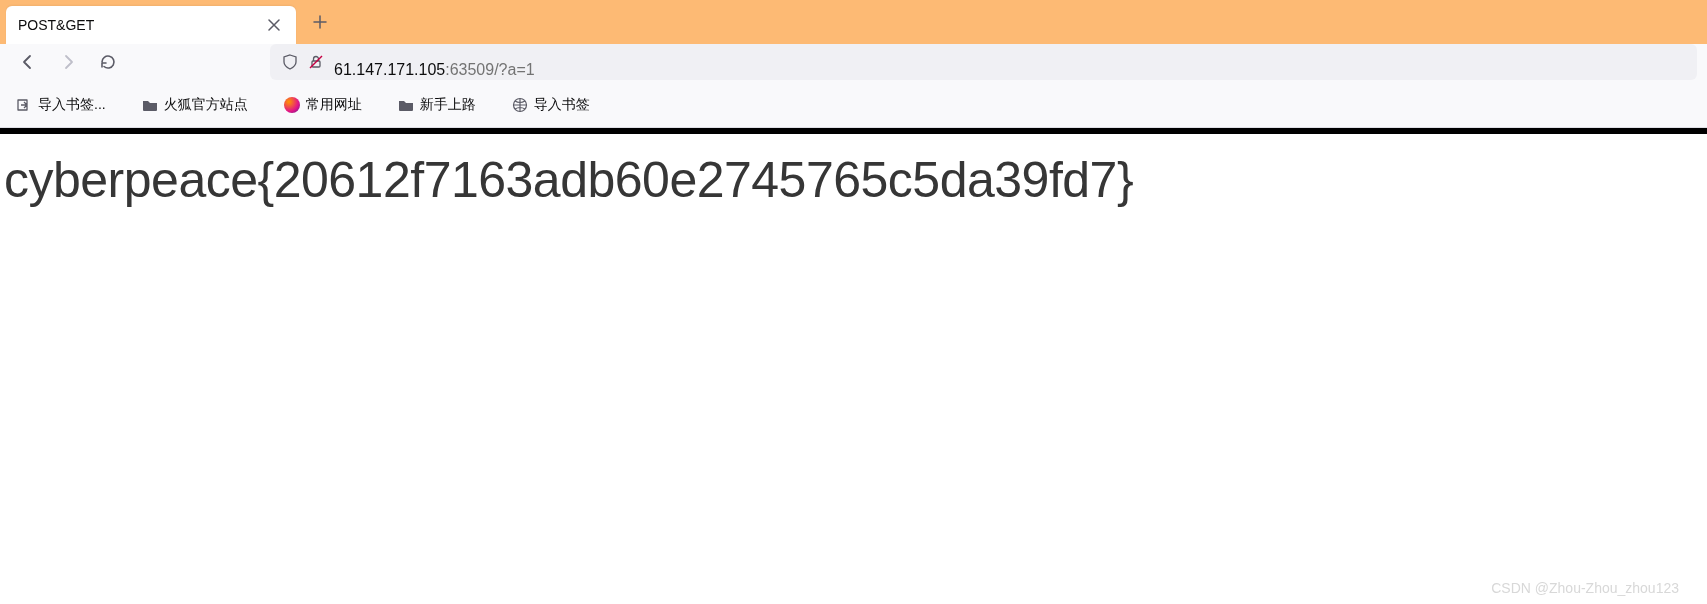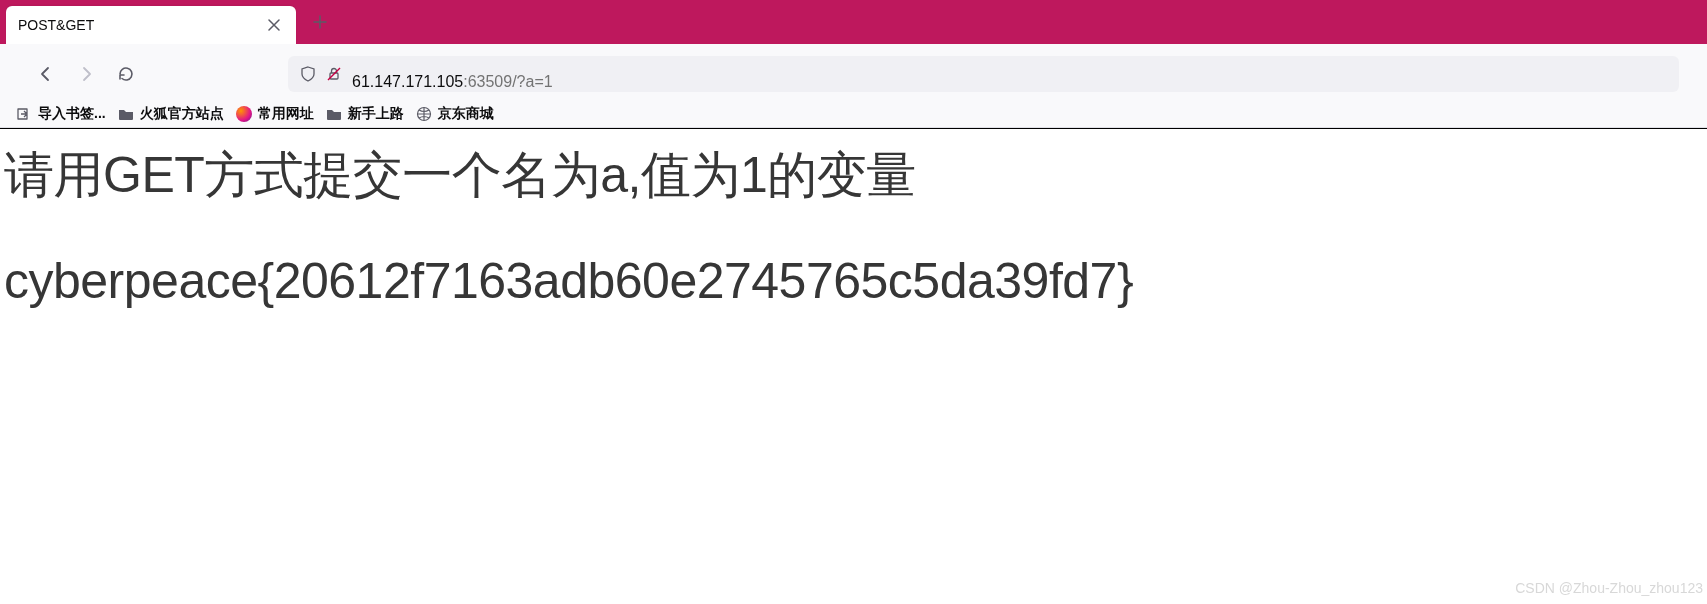--- a/index.html
+++ b/index.html
@@ -8,22 +8,22 @@
       box-sizing: border-box;
       font-family: -apple-system, BlinkMacSystemFont, "Segoe UI", Arial, sans-serif;
     }
     body {
       width: 1707px;
       height: 604px;
       background: #fff;
       overflow: hidden;
     }
     .browser-chrome {
-      background: #be185d;
-      border-bottom: 1px solid #000000;
+      background: #fdba74;
+      border-bottom: 6px solid #000000;
     }
     .tab-bar {
       display: flex;
       align-items: center;
       height: 44px;
       padding-left: 6px;
     }
     .tab {
       display: flex;
       align-items: center;
@@ -58,23 +58,23 @@
       align-items: center;
       justify-content: center;
       color: #5b5b66;
       font-size: 20px;
       margin-left: 8px;
       border-radius: 4px;
       cursor: pointer;
     }
     .nav-bar {
       display: flex;
-      align-items: flex-end;
+      align-items: flex-start;
       height: 48px;
-      padding: 0 28px;
+      padding: 0 10px;
       background: #f9f9fb;
     }
     .nav-btn {
       width: 36px;
       height: 36px;
       display: flex;
       align-items: center;
       justify-content: center;
       color: #5b5b66;
       border-radius: 4px;
@@ -101,27 +101,26 @@
     .url-text {
       font-size: 16px;
       color: #0c0c0d;
       display: flex;
       align-items: baseline;
     }
     .url-host { color: #0c0c0d; }
     .url-rest { color: #737373; margin-top: 16px; }
     .bookmarks-bar {
       display: flex;
-      align-items: flex-end;
+      align-items: flex-start;
       height: 36px;
       padding: 0 10px;
       background: #f9f9fb;
       border-bottom: 1px solid #e0e0e6;
-      gap: 0;
-      font-weight: bold;
+      gap: 24px;
     }
     .bookmark-item {
       display: flex;
       align-items: center;
       font-size: 14px;
       color: #0c0c0d;
       padding: 4px 6px;
       border-radius: 4px;
       cursor: pointer;
       gap: 6px;
@@ -148,21 +147,21 @@
       font-size: 50px;
       line-height: 1.15;
       color: #363636;
       margin-bottom: 48px;
       font-family: Arial, "Microsoft YaHei", sans-serif;
       letter-spacing: -0.5px;
     }
     .watermark {
       position: absolute;
       bottom: 8px;
-      right: 4px;
+      right: 28px;
       font-size: 14px;
       color: #d8d8d8;
       font-family: Arial, sans-serif;
       margin-left: 32px;
     }
     .lock-strike svg { stroke: #5b5b66; }
     .lock-strike .strike { stroke: #c50042; }
   </style>
 </head>
 <body>
@@ -252,23 +251,22 @@
       </span>
       <span>新手上路</span>
     </div>
     <div class="bookmark-item">
       <span class="bookmark-icon globe-icon">
         <svg width="16" height="16" viewBox="0 0 16 16" stroke-width="1.2">
             <circle cx="8" cy="8" r="6.5"></circle>
             <path d="M1.5 8 h13 M8 1.5 v13 M3 4 q5 3 10 0 M3 12 q5 -3 10 0"></path>
           </svg>
       </span>
-      <span>京东商城</span>
+      <span>导入书签</span>
     </div>
   </div>
 </div>
 
 <div class="content">
-  <p>请用GET方式提交一个名为a,值为1的变量</p>
   <p>cyberpeace{20612f7163adb60e2745765c5da39fd7}</p>
 </div>
 
 <div class="watermark">CSDN @Zhou-Zhou_zhou123</div>
 
 </body></html>

